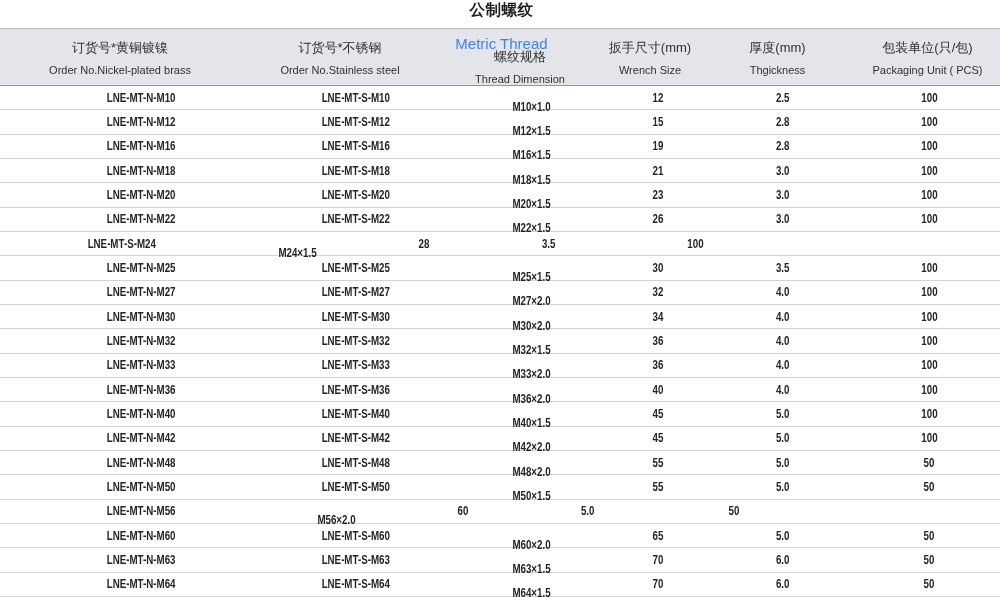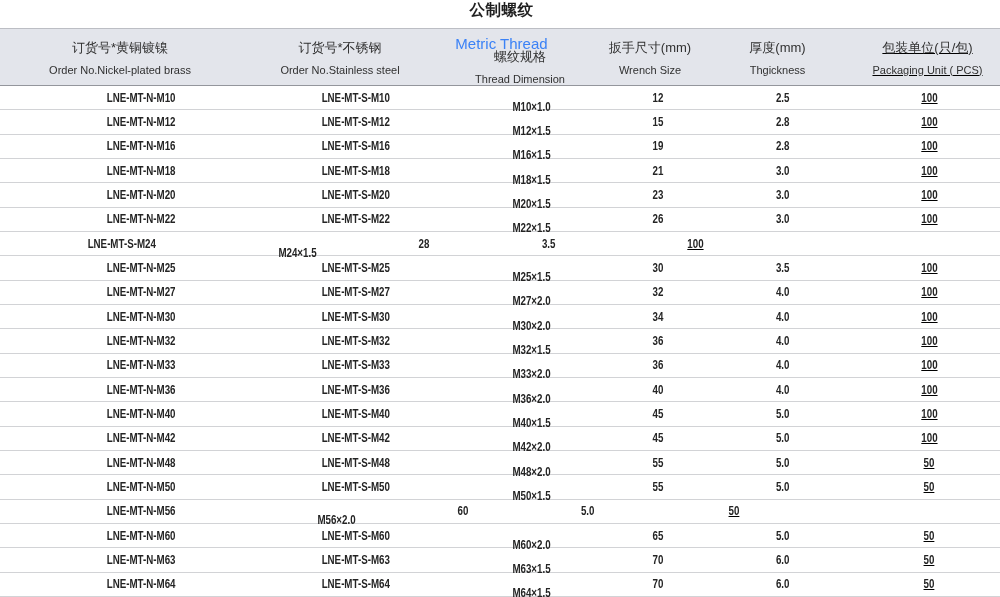--- a/index.html
+++ b/index.html
@@ -76,21 +76,21 @@
     transform: scaleX(0.78);
     white-space: nowrap;
     letter-spacing: 0;
   }
   
   .c0 { width: 24%; }
   .c1 { width: 20%; }
   .c2 { width: 16%; margin-top: 18px; }
   .c3 { width: 10%; }
   .c4 { width: 15.5%; }
-  .c5 { width: 14.5%; text-decoration: underline; }
+  .c5 { width: 14.5%; }
 </style>
 </head>
 <body>
 
 <div class="page">
 
   <div class="title-bar">
     <span class="title-zh">公制螺纹</span>
     <span class="title-en">Metric Thread</span>
   </div>

